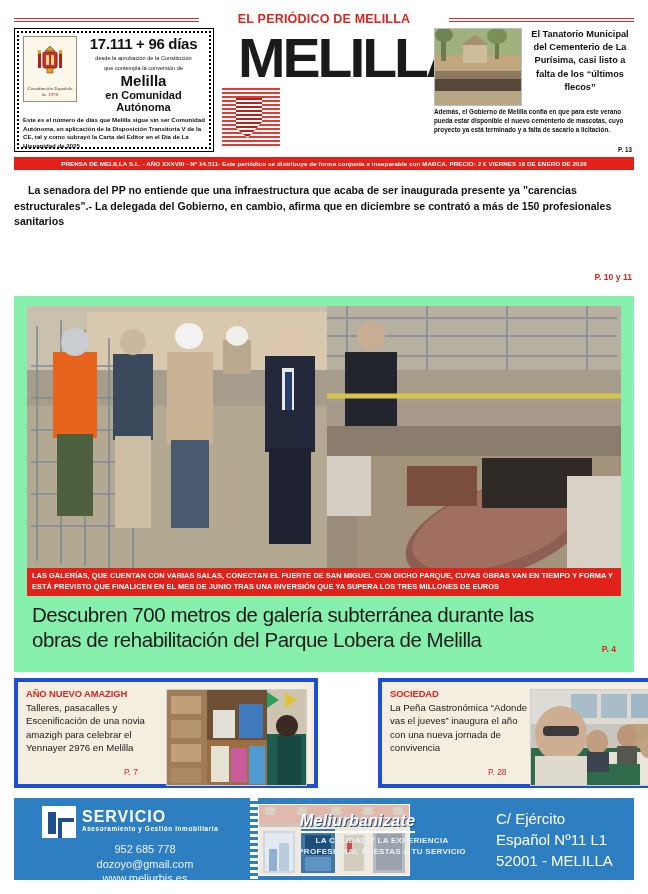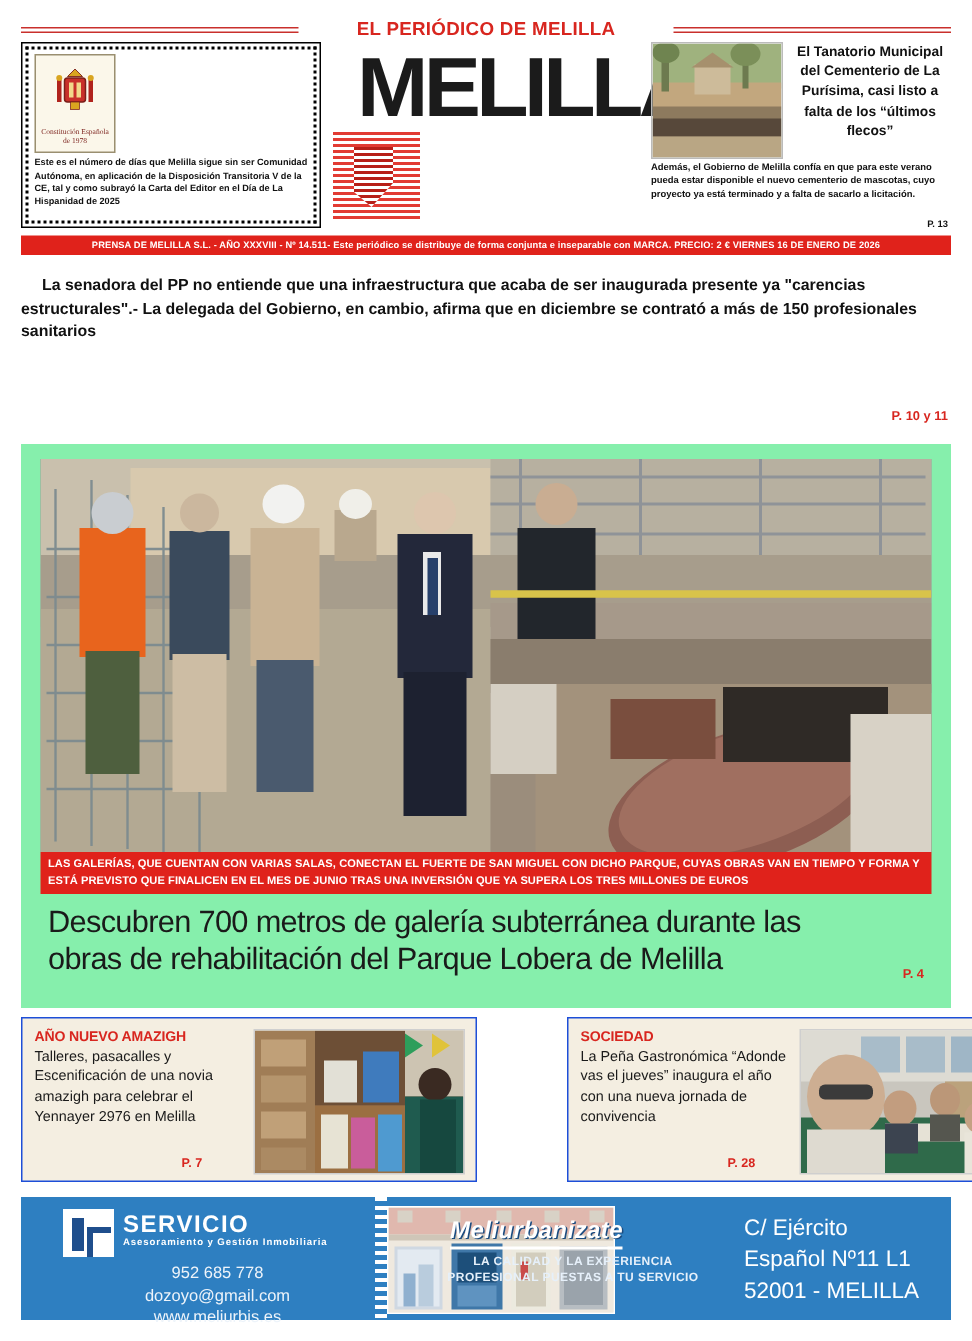--- a/index.html
+++ b/index.html
@@ -137,28 +137,28 @@
     position:absolute;left:18px;top:306px;width:580px;
     font-size:20.5px;line-height:25px;font-weight:normal;color:#1a1a1a;letter-spacing:-.45px;
   }
   .greenpage{
     position:absolute;right:18px;top:348px;color:#d8261f;font-size:8.6px;font-weight:bold;
   }
 
   
   .bbox{
     position:absolute;top:678px;width:304px;height:110px;
-    background:#f4eee1;border:1px solid #1d4ed8;box-sizing:border-box;
+    background:#f4eee1;border:4px solid #1d4ed8;box-sizing:border-box;
   }
   .bbox.left{left:14px;}
   .bbox.right{left:330px;margin-left:48px;}
   .btext{position:absolute;left:8px;top:6px;width:144px;}
   .bsec{font-size:9.4px;font-weight:bold;color:#d8261f;line-height:12px;letter-spacing:-.1px;}
   .bbody{font-size:9.6px;line-height:13.4px;color:#1a1a1a;margin-top:1px;}
-  .bpage{position:absolute;left:106px;bottom:7px;color:#d8261f;font-size:8.4px;font-weight:bold;}
+  .bpage{position:absolute;left:106px;bottom:7px;color:#d8261f;font-size:8.4px;font-weight:normal;}
   .bphoto{position:absolute;right:7px;top:7px;width:139px;height:95px;overflow:hidden;border:1px solid #cfcfcf;}
 
   
   .ad{
     position:absolute;left:14px;top:798px;width:620px;height:82px;
     background:#2e7fc1;box-sizing:border-box;display:flex;
   }
   .ad-a{position:relative;width:236px;height:100%;}
   .ad-logo{position:absolute;left:28px;top:8px;width:190px;height:34px;}
   .ad-mark{
@@ -233,20 +233,27 @@
               <rect x="5" y="10" width="3" height="15" fill="#b0231d"></rect>
               <rect x="26" y="10" width="3" height="15" fill="#b0231d"></rect>
               <circle cx="6.5" cy="9" r="2" fill="#d9a520"></circle>
               <circle cx="27.5" cy="9" r="2" fill="#d9a520"></circle>
               <rect x="14" y="25" width="6" height="5" fill="#d9a520" stroke="#7a1f1a" stroke-width=".5"></rect>
             </svg>
             <div class="cap">
               <span>Constitución Española</span><br>
               <span>de 1978</span>
             </div>
+          </div>
+          <div class="promo-head">
+            <div class="promo-days">17.111 + 96 días</div>
+            <div class="promo-sub">desde la aprobación de la Constitución</div>
+            <div class="promo-sub">que contempla la conversión de</div>
+            <div class="promo-mel">Melilla</div>
+            <div class="promo-ca">en Comunidad Autónoma</div>
           </div>
         </div>
         <div class="promo-body">Este es el número de días que Melilla sigue sin ser Comunidad Autónoma, en aplicación de la Disposición Transitoria V de la CE, tal y como subrayó la Carta del Editor en el Día de La Hispanidad de 2025</div>
       </div>
     </div>
 
     <div class="logo">
       <div class="melilla">MELILLA</div>
       <div class="stripes"></div>
     </div>

